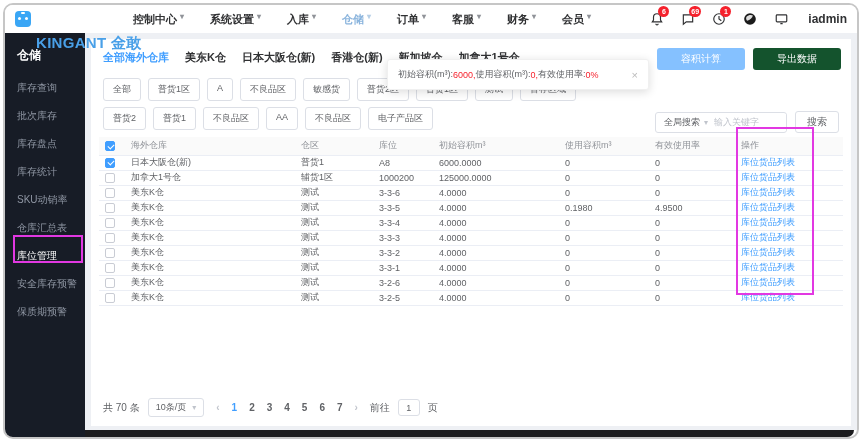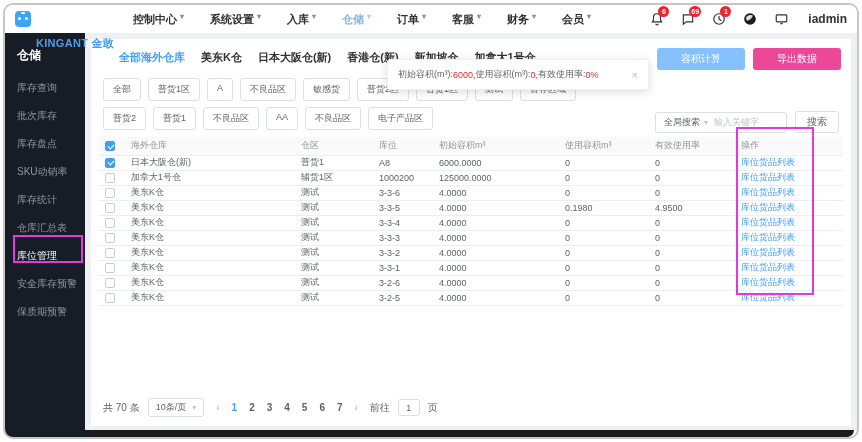--- a/index.html
+++ b/index.html
@@ -12,21 +12,21 @@
   
   .topbar { position:absolute; top:0; left:0; right:0; height:28px; background:#fff;
             display:flex; align-items:center; padding:0 10px; z-index:5; }
   .logo { display:flex; align-items:center; gap:5px; width:118px; flex-shrink:0; }
   .logo-icon { width:16px; height:16px; border-radius:4px; background:#3aa6f5;
                position:relative; flex-shrink:0; }
   .logo-icon::before { content:""; position:absolute; left:3px; top:6px; width:3px; height:3px;
                border-radius:50%; background:#fff; box-shadow:7px 0 0 #fff; }
   .logo-icon::after { content:""; position:absolute; left:6px; top:1px; width:4px; height:2px;
                border-radius:2px; background:#fff; }
-  .logo-text { font-size:11px; font-weight:bold; color:#49a0e8; letter-spacing:.3px; white-space:nowrap;margin-top:48px; }
+  .logo-text { font-size:15px; font-weight:bold; color:#49a0e8; letter-spacing:.3px; white-space:nowrap;margin-top:48px; }
   .nav-menus { display:flex; align-items:center; gap:26px; }
   .menu-item { font-size:11px; font-weight:bold; color:#303133; display:flex; align-items:flex-start;
                gap:3px; cursor:pointer; white-space:nowrap; }
   .menu-item .caret { font-size:8px; color:#909399; }
   .menu-item.active { color:#8ab4dd; }
   .menu-item.active .caret { color:#b6cfe6; }
   .topbar-right { margin-left:auto; display:flex; align-items:center; gap:15px; }
   .tool-icon { position:relative; width:16px; height:16px; display:flex; align-items:center;
                justify-content:center; cursor:pointer; }
   .badge { position:absolute; top:-5px; left:9px; min-width:11px; height:11px; padding:0 2px;
@@ -40,27 +40,27 @@
   .sidebar-title { font-size:12px; font-weight:bold; color:#fff; padding:14px 0 10px 12px; }
   .side-item { height:28px; line-height:28px; padding-left:12px; font-size:10px; color:#8f96a3;
                cursor:pointer; white-space:nowrap; }
   .side-item.active { color:#fff; }
 
   
   .content { position:absolute; left:80px; top:28px; right:0; bottom:7px; background:#eef0f4; }
   .card { position:absolute; left:6px; top:6px; right:6px; bottom:4px; background:#fff;
           overflow:hidden; }
 
-  .tabs-row { display:flex; align-items:center; gap:16px; padding:11px 28px 5px; }
+  .tabs-row { display:flex; align-items:center; gap:16px; padding:11px 12px 5px; }
   .tab { font-size:11px; font-weight:bold; color:#303133; cursor:pointer; white-space:nowrap; }
   .tab.active { color:#409EFF; }
   .top-buttons { position:absolute; top:9px; right:10px; display:flex; gap:8px; z-index:6; }
   .btn { font-size:10px; color:#fff; border:none; border-radius:3px; padding:4px 24px; cursor:pointer; }
   .btn-light { background:#85c1ff; }
-  .btn-primary { background:#ec4899; }
+  .btn-primary { background:#14532d; }
 
   .alert-box { position:absolute; left:296px; top:20px; width:262px; background:#fff;
                border:1px solid #f0f0f0; border-radius:3px; box-shadow:0 2px 10px rgba(0,0,0,.14);
                padding:8px 10px; font-size:9px; color:#606266; display:flex; align-items:center;
                z-index:20; white-space:nowrap; }
   .alert-box .val { color:#f5222d; }
   .alert-close { margin-left:auto; color:#bbb; font-size:11px; cursor:pointer; padding-left:10px; }
 
   .filters { padding:8px 12px 0; width:500px; }
   .filter-row { display:flex; gap:7px; margin-bottom:6px; flex-wrap:nowrap; }
@@ -194,22 +194,22 @@
       </div>
       <span class="username">iadmin</span>
     </div>
   </div>
 
   <div class="sidebar">
     <div class="sidebar-title">仓储</div>
     <div class="side-item">库存查询</div>
     <div class="side-item">批次库存</div>
     <div class="side-item">库存盘点</div>
+    <div class="side-item">库存统计</div>
     <div class="side-item">SKU动销率</div>
-    <div class="side-item">库存统计</div>
     <div class="side-item">仓库汇总表</div>
     <div class="side-item active">库位管理</div>
     <div class="side-item">安全库存预警</div>
     <div class="side-item">保质期预警</div>
   </div>
 
   <div class="content">
     <div class="card">
 
       <div class="tabs-row">

